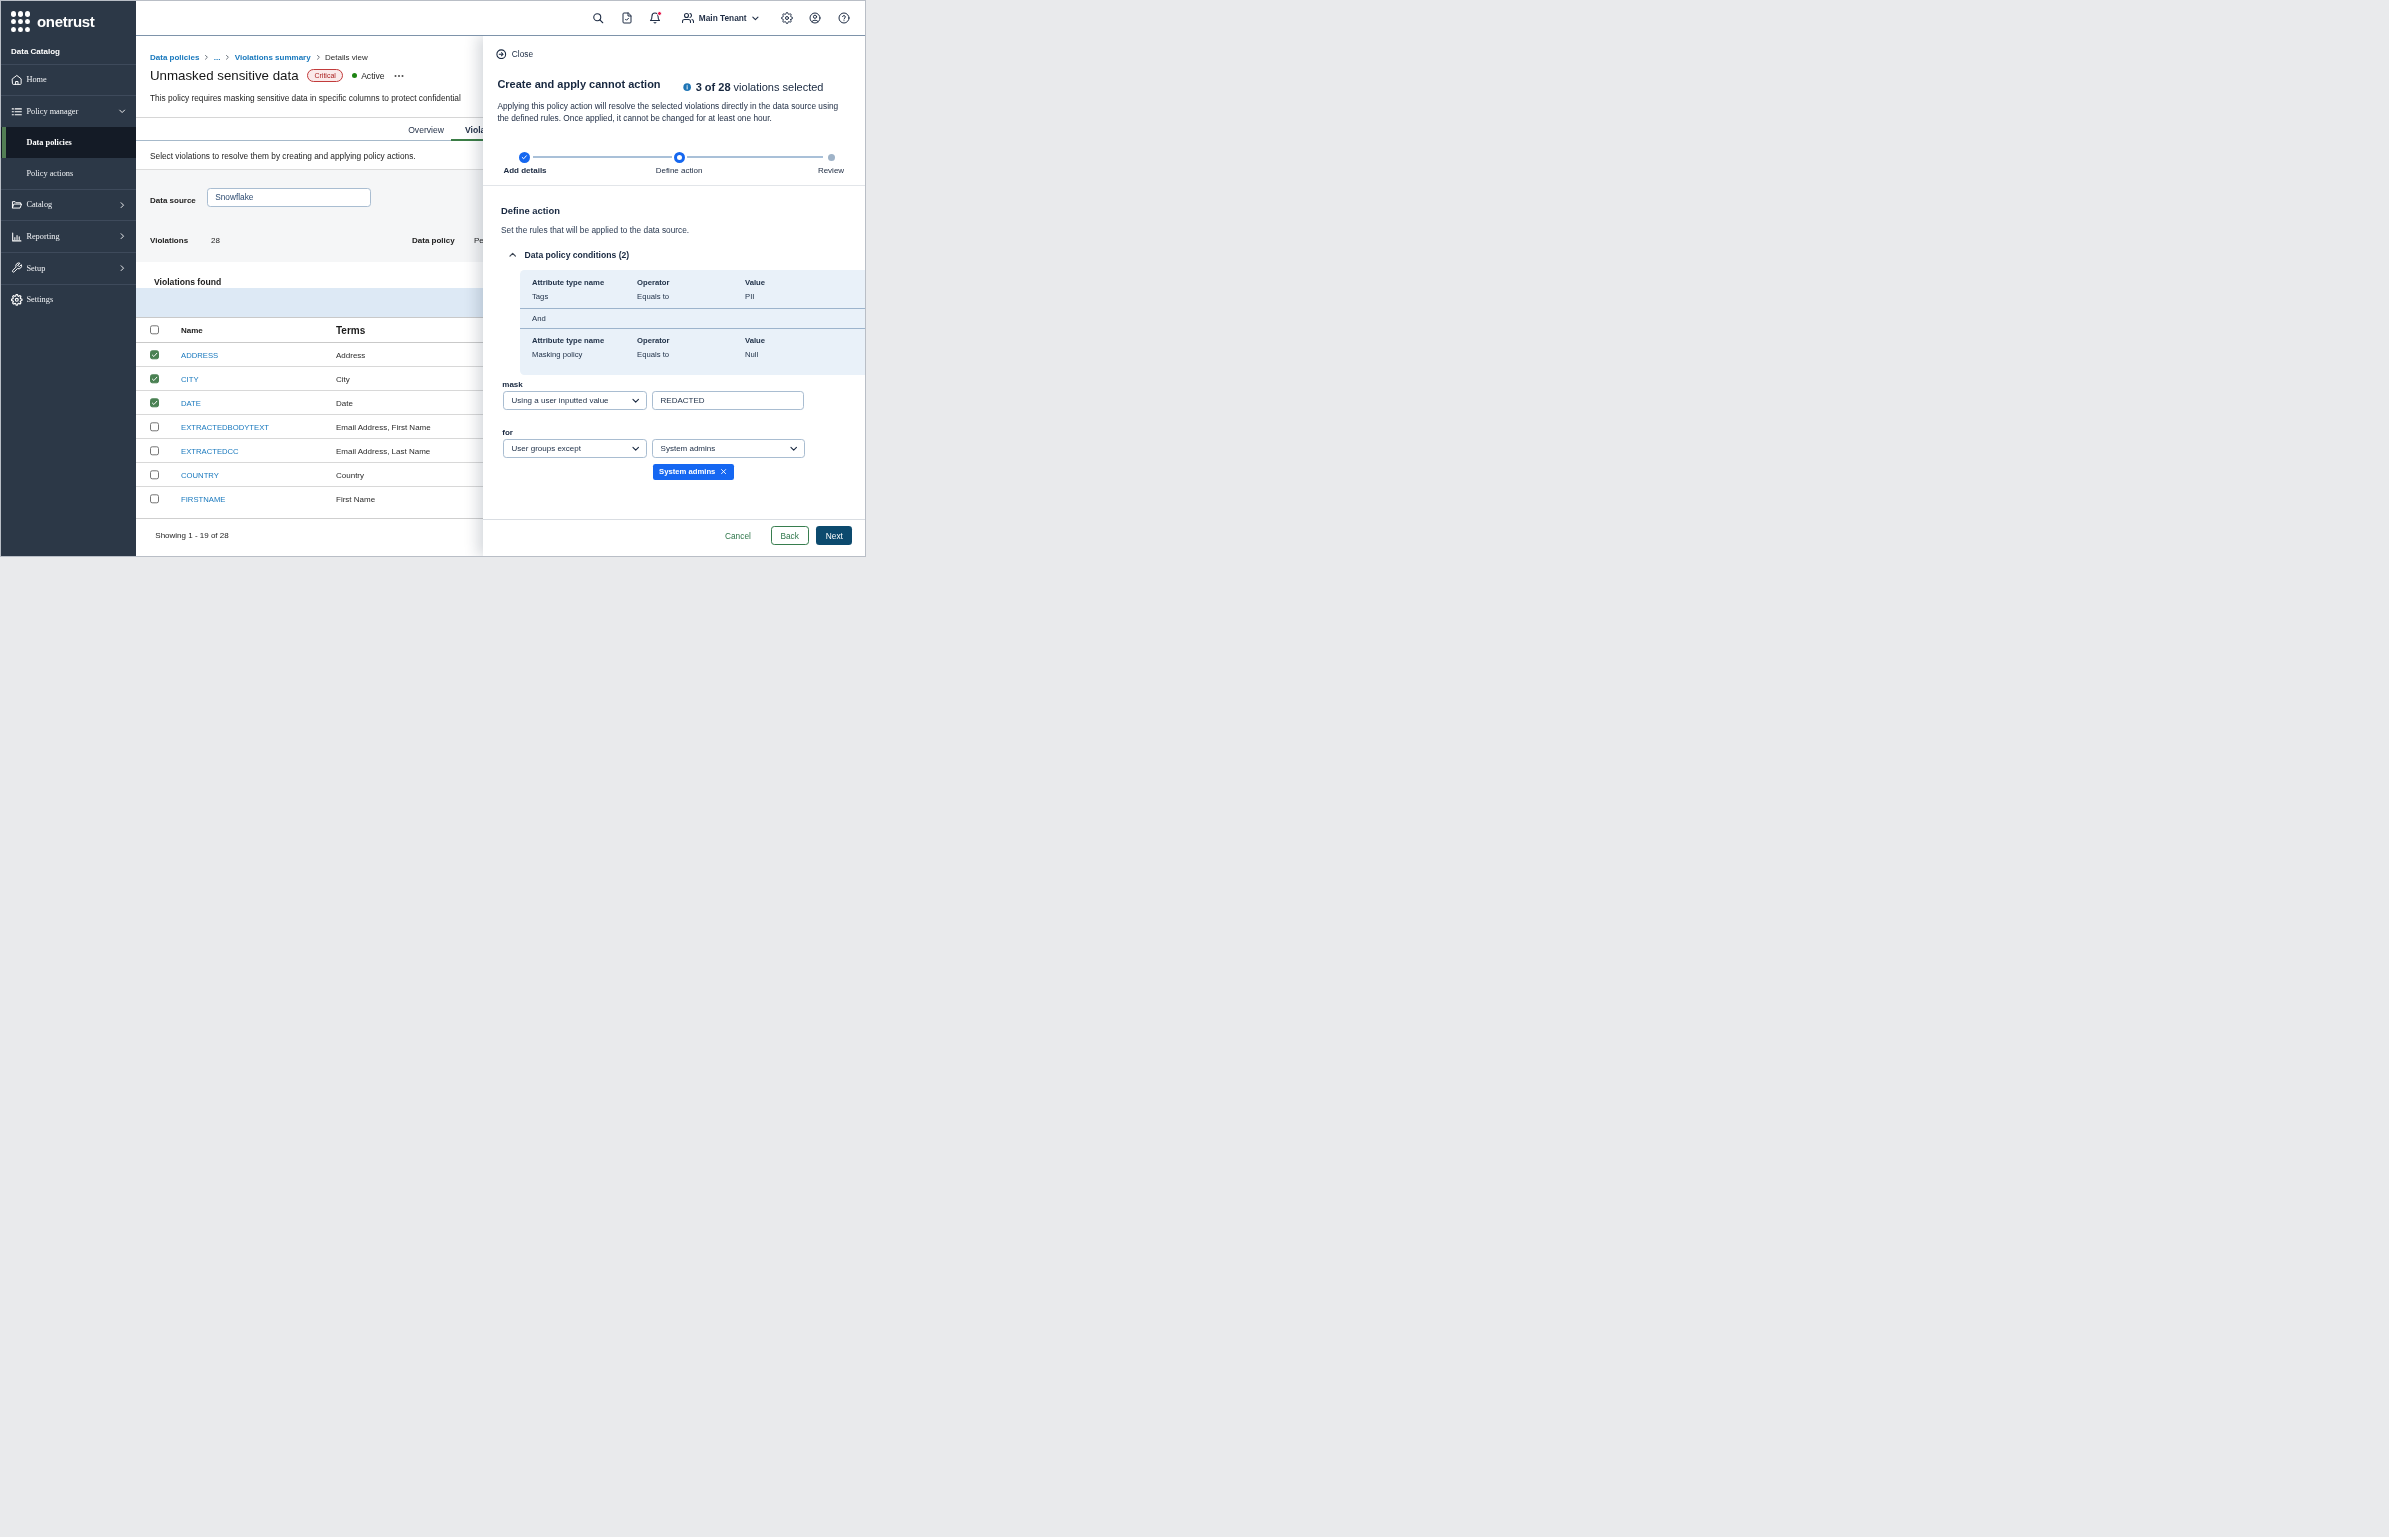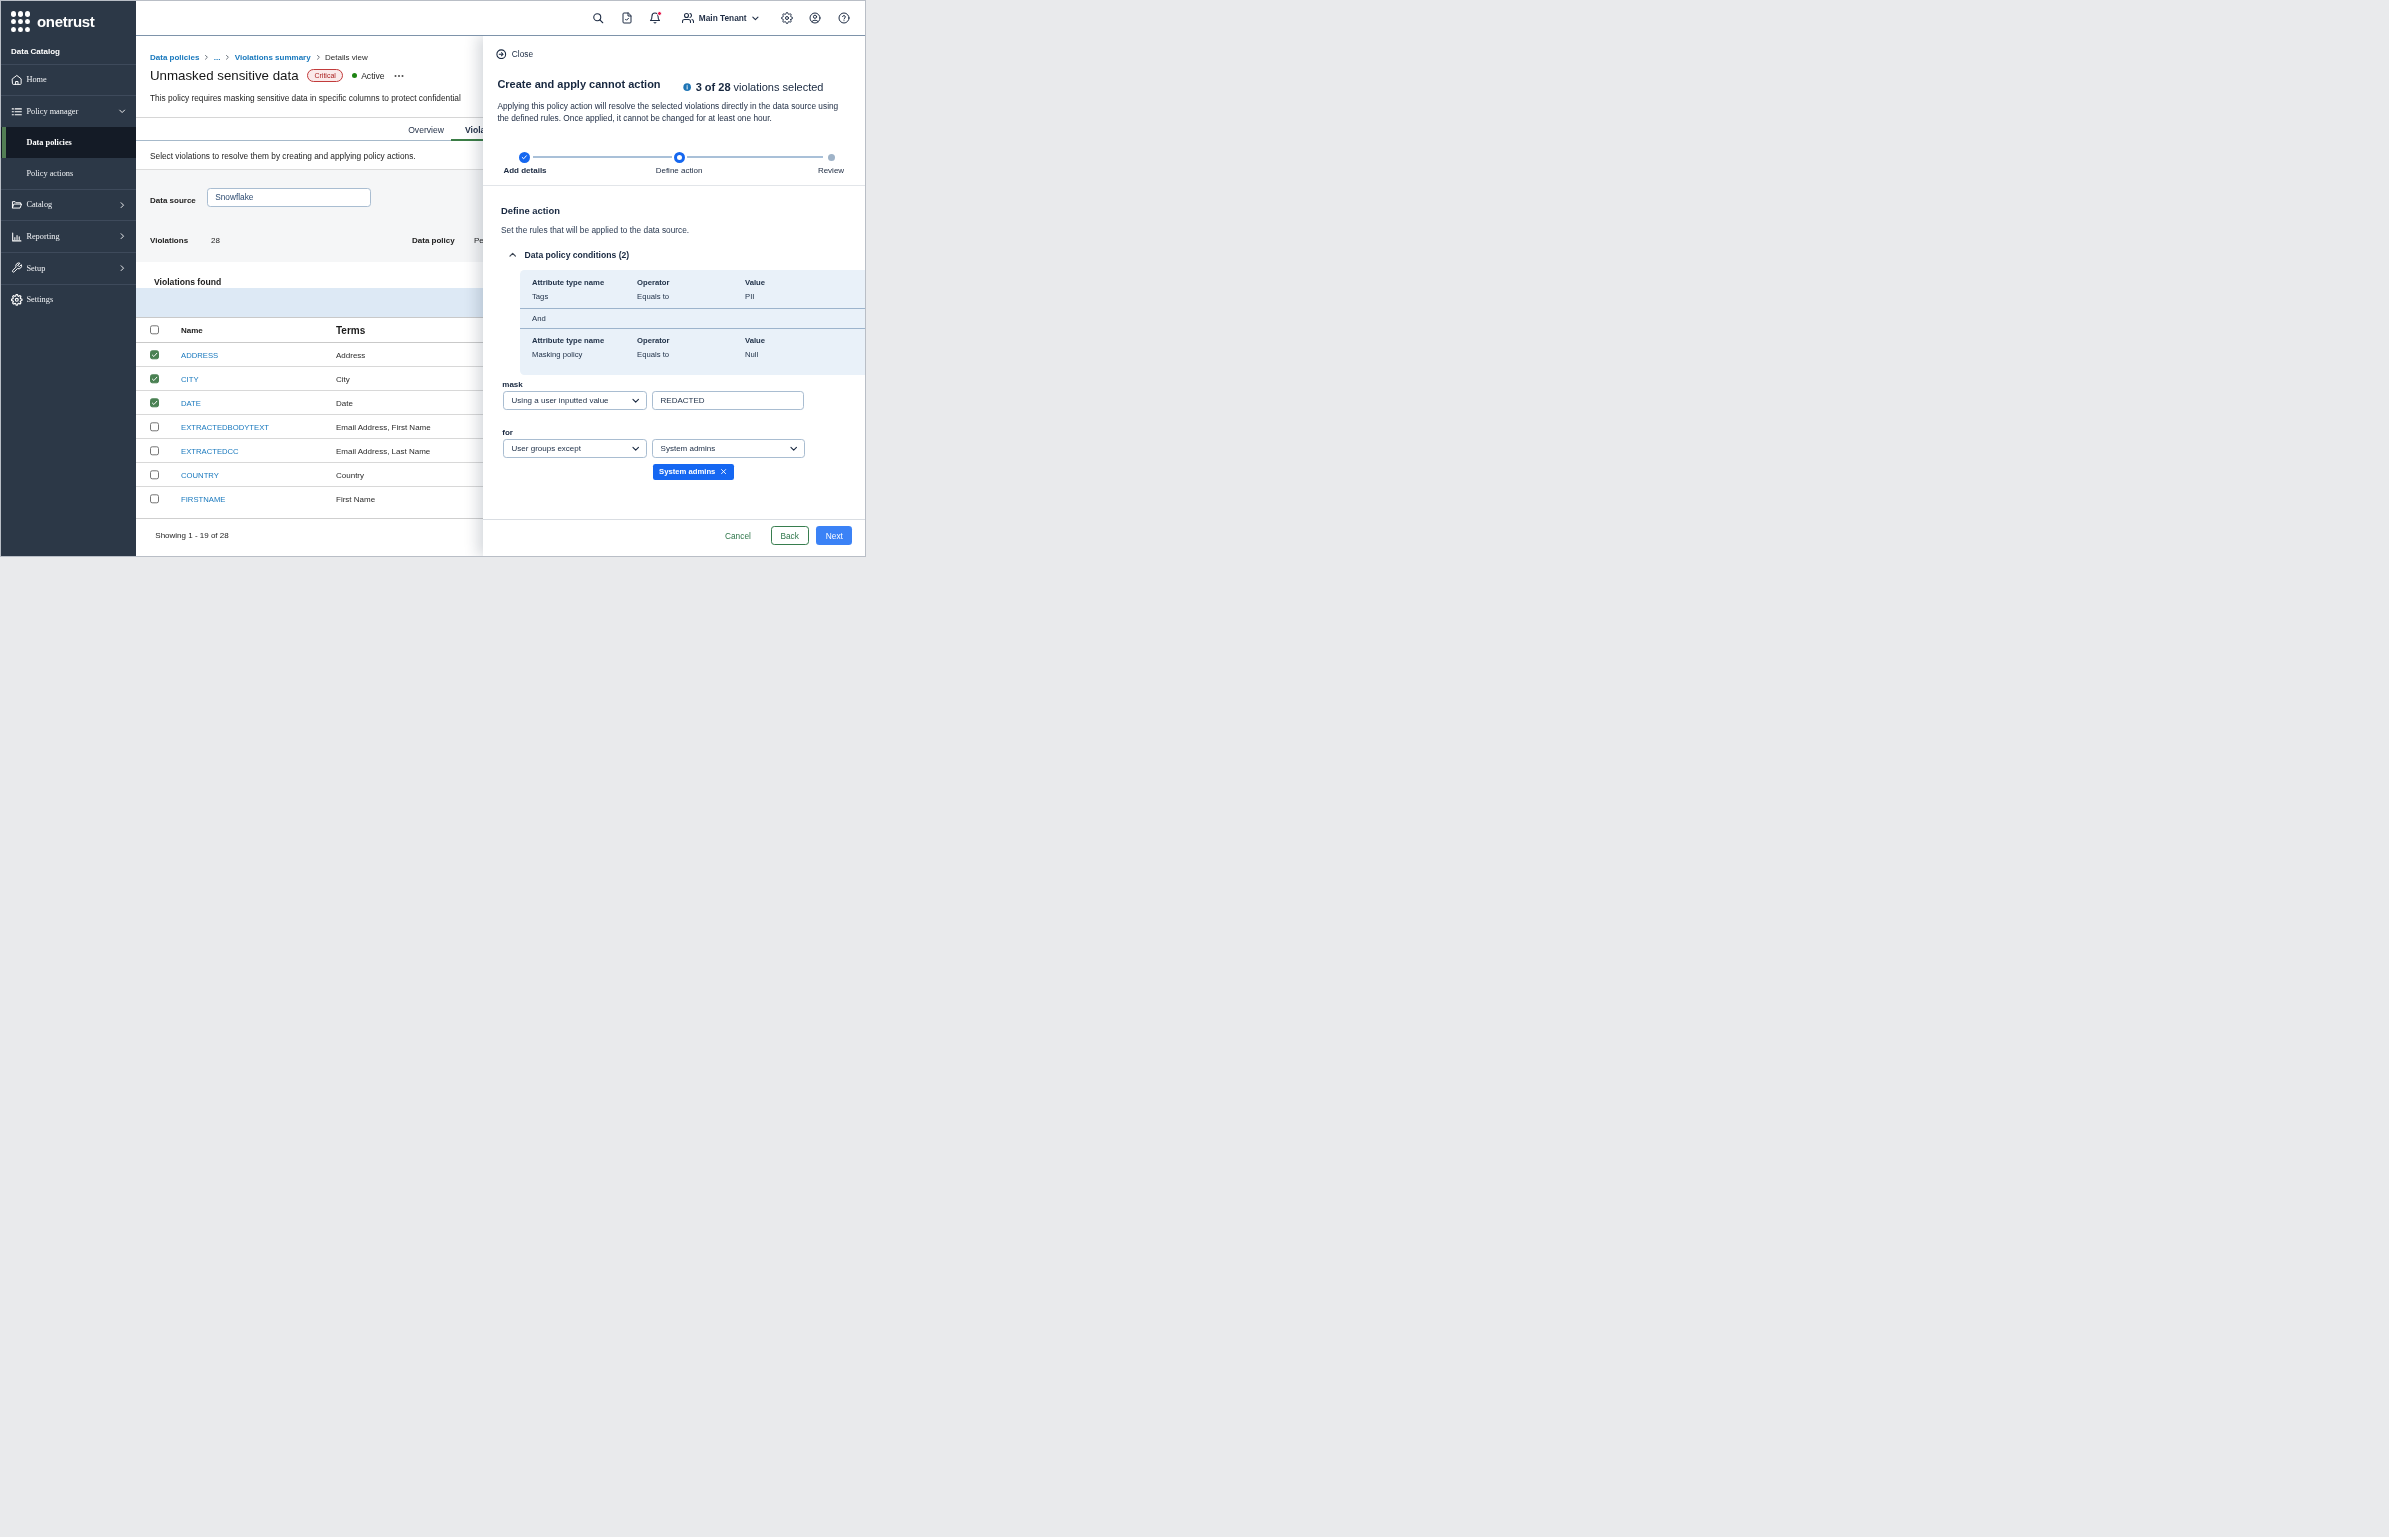--- a/index.html
+++ b/index.html
@@ -118,21 +118,21 @@
   .text-input { width:152px; height:19px; border:0.8px solid #a9bdd1; border-radius:3.3px; background:#fff; font-family:"Liberation Sans",sans-serif; font-size:8px; color:#21324a; padding:0 7.2px; }
   .select-box.wide { width:153px; }
   .chip { position:absolute; left:170px; top:428px; height:15.5px; background:#1567f2; border-radius:2.2px; display:flex; align-items:center; gap:5px; padding:0 6px; cursor:pointer; }
   .chip-label { font-size:7.7px; font-weight:700; color:#fff; white-space:nowrap; }
   .chip-x { width:7.2px; height:7.2px; color:#fff; cursor:pointer; }
   .panel-footer-line { position:absolute; left:0; right:0; top:483px; height:0.6px; background:#d9dde2; }
   .panel-footer { position:absolute; right:12.7px; top:490px; display:flex; align-items:center; gap:7.7px; }
   .btn { height:19.3px; border-radius:3.3px; font-family:"Liberation Sans",sans-serif; font-size:8.3px; display:flex; align-items:center; justify-content:center; cursor:pointer; }
   .btn-cancel { color:#2d7549; background:transparent; border:none; padding:0 5.5px; margin-right:6.6px; }
   .btn-back { color:#2d7549; background:#fff; border:0.8px solid #377d4e; width:38px; }
-  .btn-next { color:#fff; background:#3b82f6; border:none; width:36px; }
+  .btn-next { color:#fff; background:#0c4a6e; border:none; width:36px; }
 </style>
 </head>
 <body>
 
 <div class="screen">
 
   <aside class="sidebar">
     <div class="logo-row">
       <span class="logo-dots">
         <span></span>

